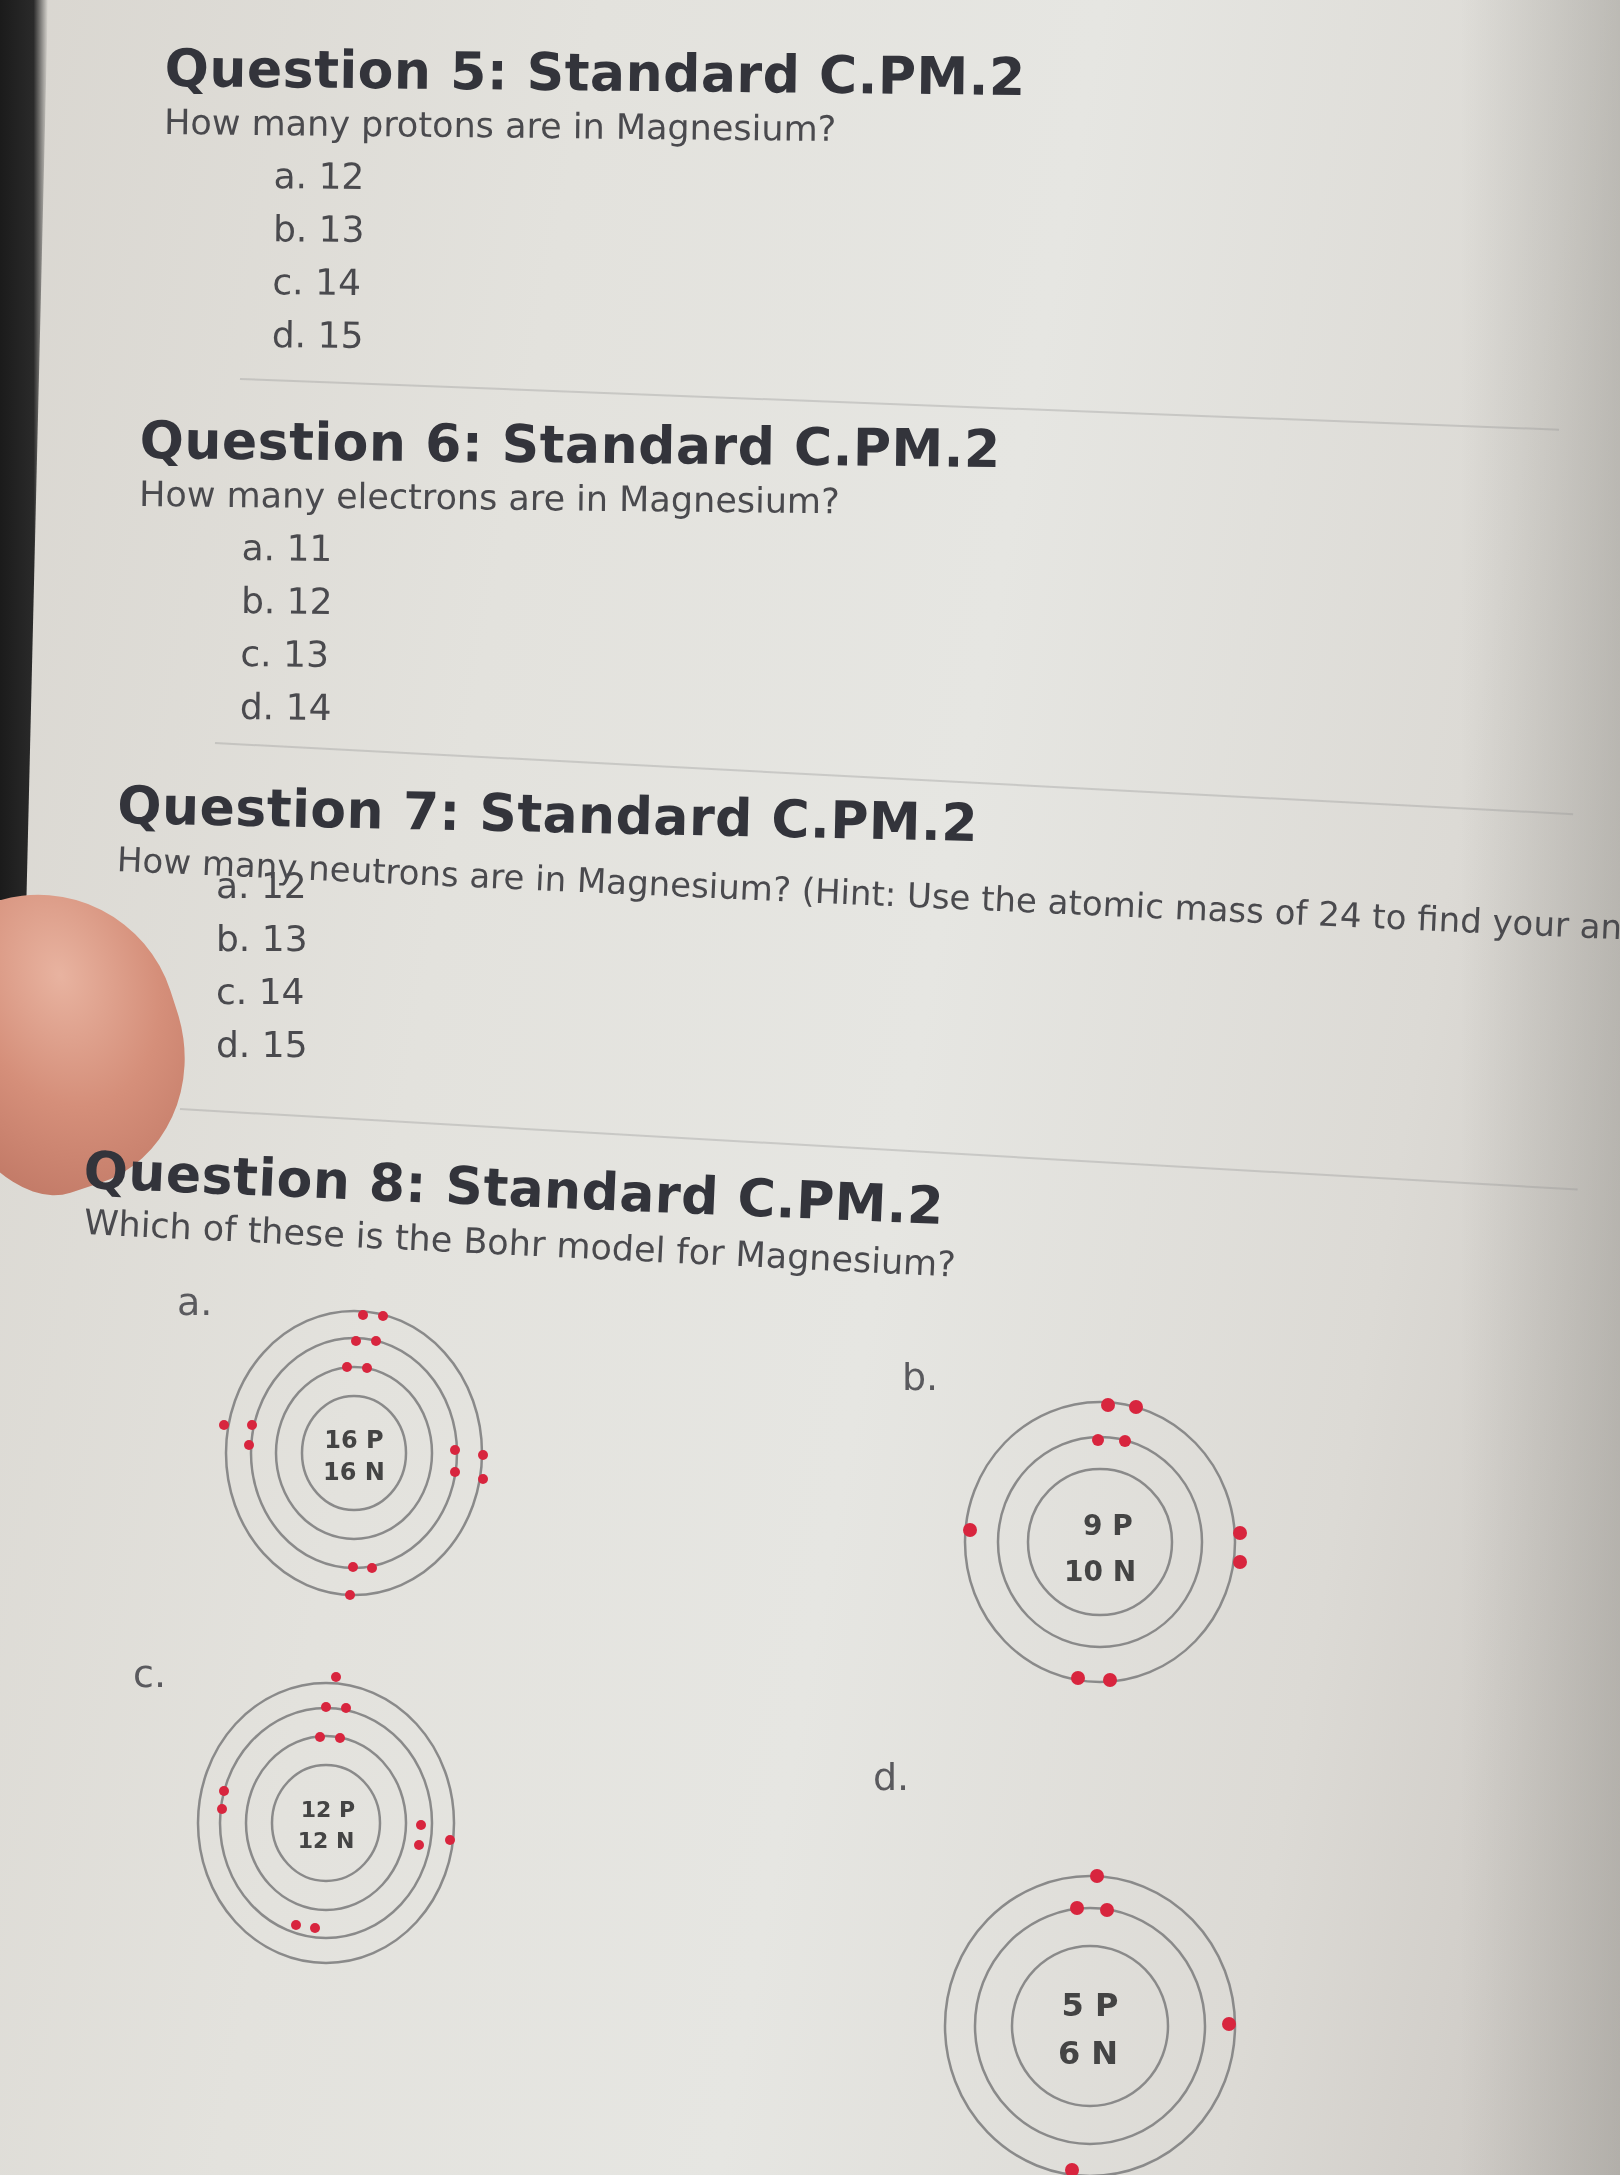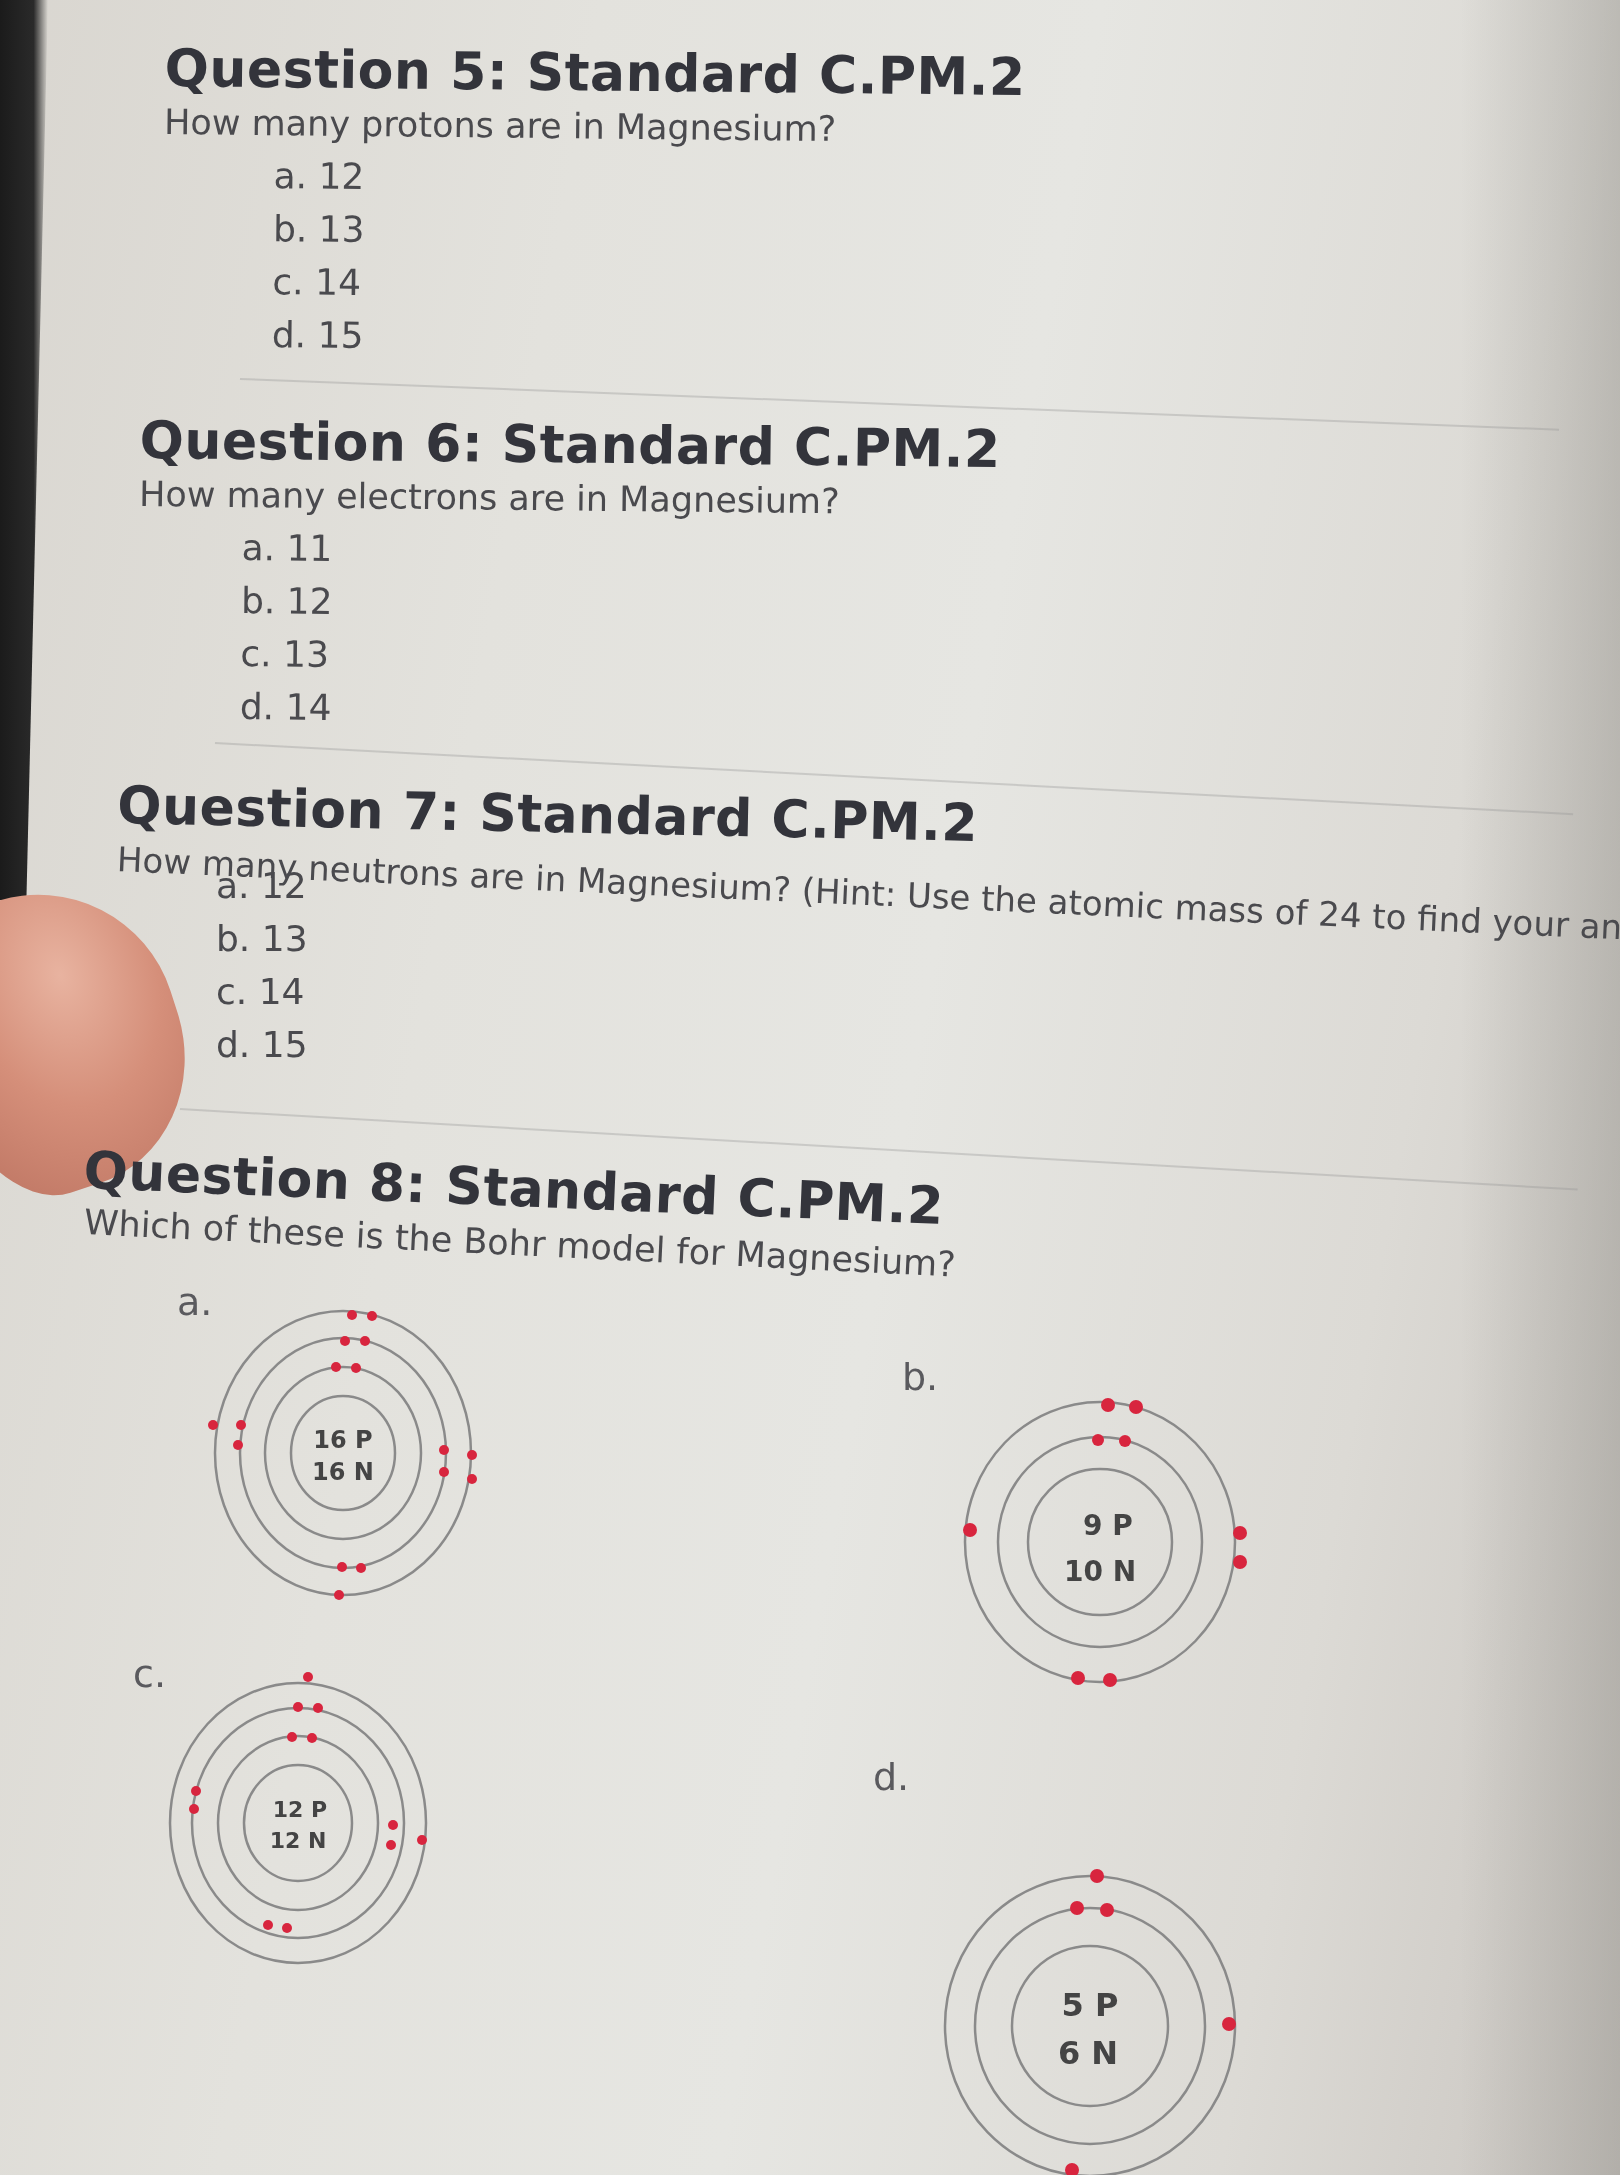--- a/index.html
+++ b/index.html
@@ -78,21 +78,21 @@
 <div class="divider" style="left:180px; top:1108px; width:1400px; transform:rotate(3.3deg);"></div>
 
 <div class="finger"></div>
 
 <section class="q" style="left:85px; top:1140px;">
   <div class="q-title" style="transform:rotate(2.4deg); transform-origin:left top;">Question 8: Standard C.PM.2</div>
   <div class="q-text" style="transform:rotate(2.8deg); transform-origin:left top; margin-top:2px;">Which of these is the Bohr model for Magnesium?</div>
 </section>
 
 <div class="model-label" style="left:177px; top:1280px;">a.</div>
-<div class="bohr" style="left:208px; top:1300px;">
+<div class="bohr" style="left:219px; top:1300px;">
   <svg width="280" height="300" viewBox="0 0 280 300">
     <g fill="none" stroke="#8a8a8a" stroke-width="2.5">
       <ellipse cx="135" cy="153" rx="52" ry="57"></ellipse>
       <ellipse cx="135" cy="153" rx="78" ry="86"></ellipse>
       <ellipse cx="135" cy="153" rx="103" ry="115"></ellipse>
       <ellipse cx="135" cy="153" rx="128" ry="142"></ellipse>
     </g>
     <text class="nucleus-text" x="135" y="148" font-size="24" text-anchor="middle">16 P</text>
     <text class="nucleus-text" x="135" y="180" font-size="24" text-anchor="middle">16 N</text>
     <g fill="#d8253e">
@@ -135,21 +135,21 @@
       <circle cx="10" cy="135" r="7"></circle>
       <circle cx="280" cy="138" r="7"></circle>
         <circle cx="280" cy="167" r="7"></circle>
       <circle cx="118" cy="283" r="7"></circle>
         <circle cx="150" cy="285" r="7"></circle>
     </g>
   </svg>
 </div>
 
 <div class="model-label" style="left:133px; top:1652px;">c.</div>
-<div class="bohr" style="left:168px; top:1685px;">
+<div class="bohr" style="left:196px; top:1685px;">
   <svg width="270" height="290" viewBox="0 0 270 290">
     <g fill="none" stroke="#8a8a8a" stroke-width="2.5">
       <ellipse cx="130" cy="138" rx="54" ry="58"></ellipse>
       <ellipse cx="130" cy="138" rx="80" ry="87"></ellipse>
       <ellipse cx="130" cy="138" rx="106" ry="115"></ellipse>
       <ellipse cx="130" cy="138" rx="128" ry="140"></ellipse>
     </g>
     <text class="nucleus-text" x="132" y="132" font-size="22" text-anchor="middle">12 P</text>
     <text class="nucleus-text" x="130" y="163" font-size="22" text-anchor="middle">12 N</text>
     <g fill="#d8253e">

